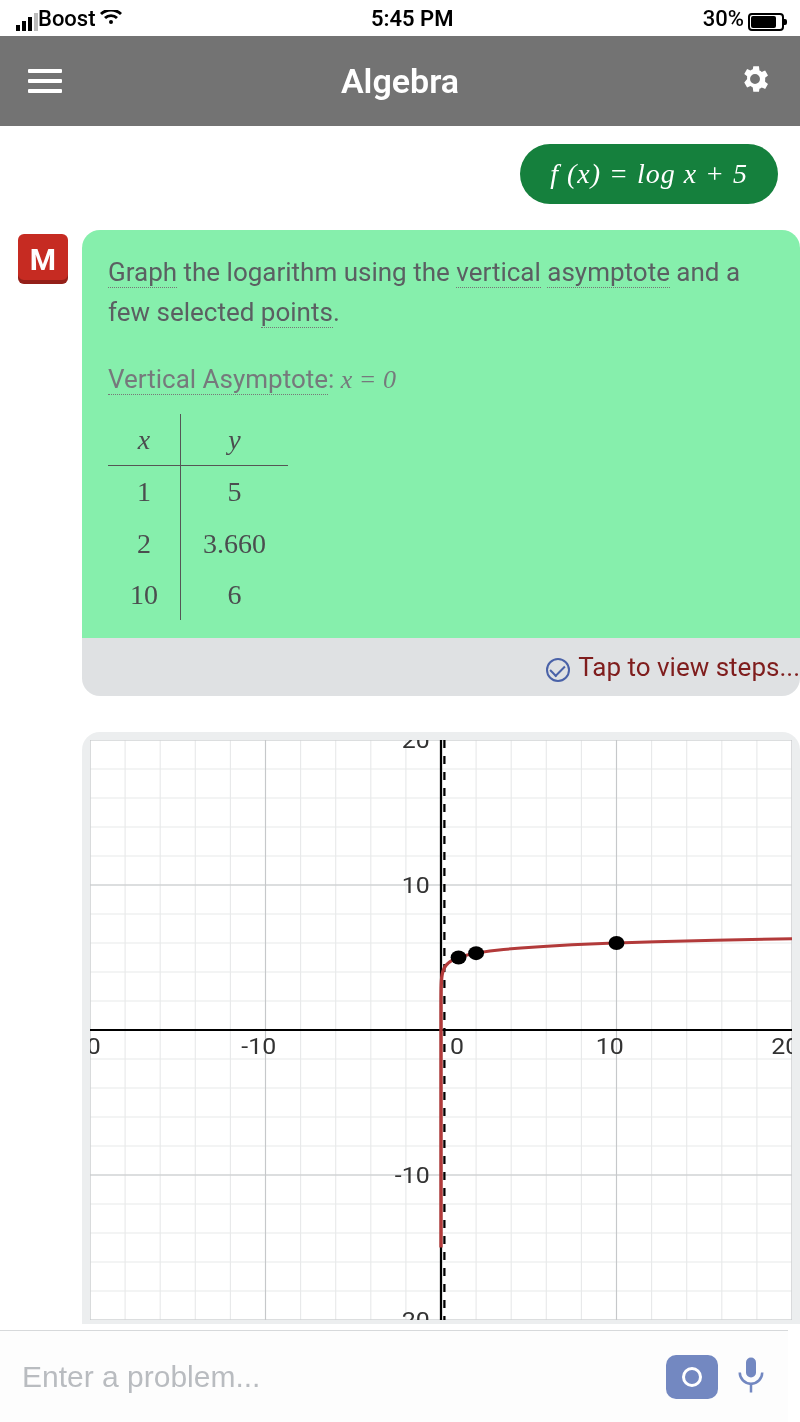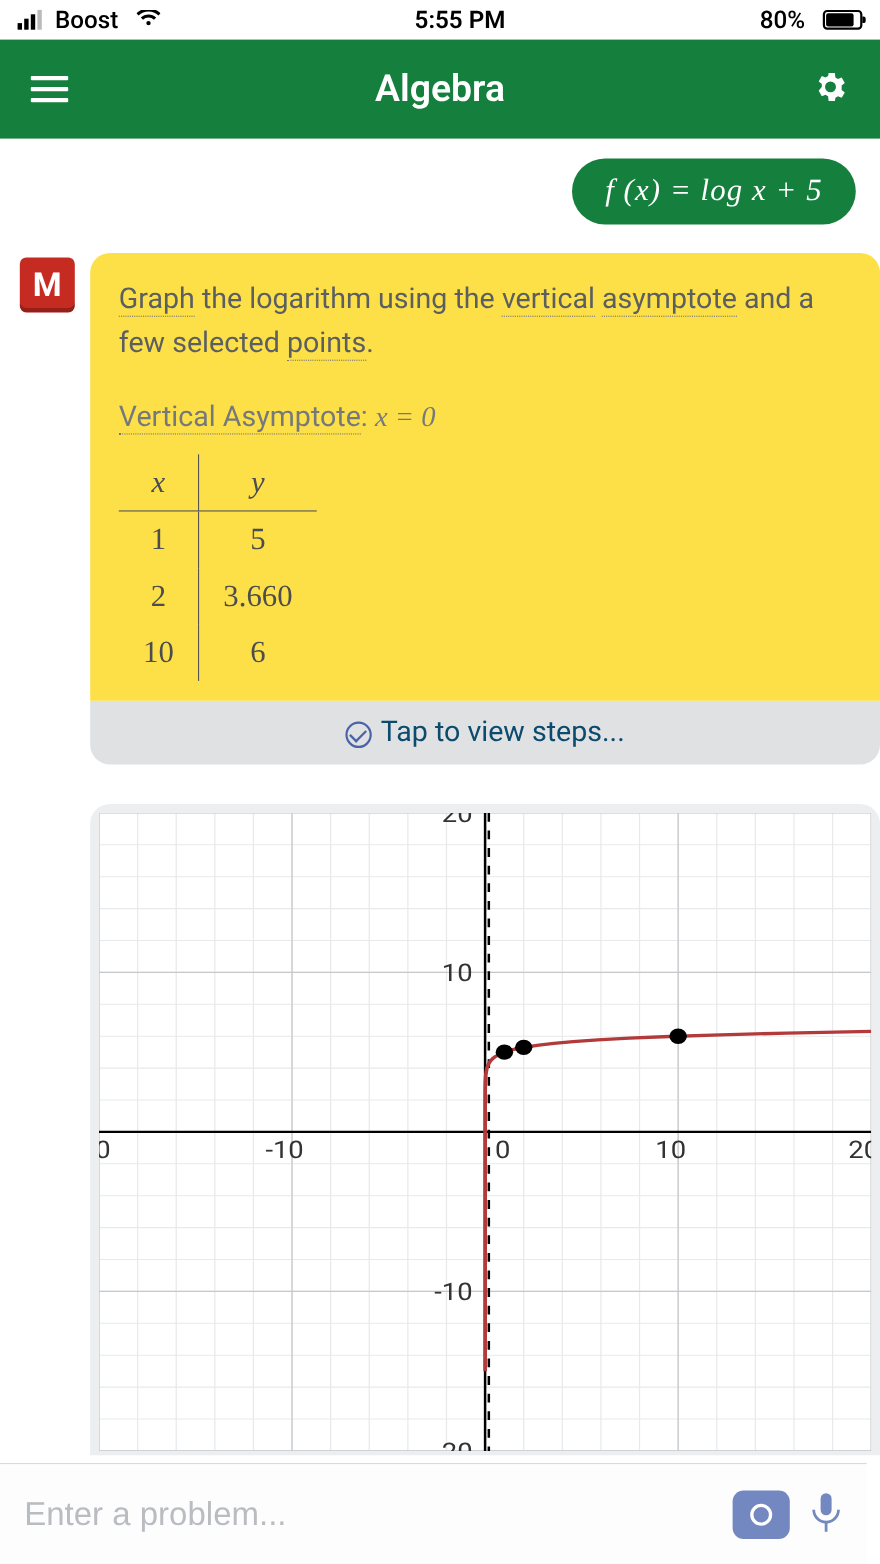--- a/index.html
+++ b/index.html
@@ -16,40 +16,40 @@
     height: 36px;
     display: flex;
     align-items: center;
     justify-content: space-between;
     padding: 0 16px;
     font-size: 22px;
     font-weight: 500;
     color: #000;
     background: #fff;
   }
-  .status-left, .status-right { display: flex; align-items: center; gap: 12px; }
+  .status-left, .status-right { display: flex; align-items: flex-end; gap: 0; }
   .sig-bars { display: inline-flex; align-items: flex-end; gap: 2px; }
   .sig-bars span { width: 4px; background: #000; display: inline-block; }
   .sig-bars span:nth-child(1){height:6px;}
   .sig-bars span:nth-child(2){height:10px;}
   .sig-bars span:nth-child(3){height:14px;}
   .sig-bars span:nth-child(4){height:18px; background:#bbb;}
   .wifi-icon { margin-left: 4px; }
   .battery { display:inline-flex; align-items:center; }
   .battery-body {
     width: 36px; height: 18px; border: 2px solid #000; border-radius: 4px;
     position: relative; margin-left: 4px;
   }
   .battery-body::after{
     content:""; position:absolute; right:-5px; top:4px; width:3px; height:6px; background:#000; border-radius:0 2px 2px 0;
   }
   .battery-fill{ position:absolute; left:1px; top:1px; bottom:1px; width:78%; background:#000; border-radius:2px;}
   
   .app-header {
-    background: #15803d;
+    background: #737373;
     height: 90px;
     display: flex;
     align-items: center;
     justify-content: space-between;
     padding: 0 28px;
     color: #fff;
   }
   .hamburger { display:flex; flex-direction:column; gap:6px; cursor:pointer;}
   .hamburger span{ width:34px; height:4px; background:#fff; border-radius:1px;}
   .app-title { font-size: 34px; font-weight: 600; }
@@ -74,21 +74,21 @@
     width: 50px; height: 50px; background: #c62b22; border-radius: 6px;
     display:flex; align-items:center; justify-content:center; color:#fff;
     font-weight:700; font-size:30px;
     box-shadow: inset 0 -4px 0 rgba(0,0,0,.25);
     flex-shrink:0;
     margin-top: 4px;
   }
   .answer-card {
     margin-left: 14px;
     flex: 1;
-    background: #fde047;
+    background: #86efac;
     border-radius: 18px 18px 0 0;
     padding: 22px 26px 18px 26px;
     color: #5b5f62;
     font-size: 26px;
     line-height: 1.55;
   }
   .dotted { border-bottom: 1px dotted #777; }
   .math { font-family: "Cambria Math","Times New Roman", serif; font-style: italic; }
   .va-line { margin-top: 26px; color:#76797c;}
   .tbl {
@@ -98,24 +98,24 @@
     color:#4b4d4f;
   }
   .tbl table { border-collapse: collapse; }
   .tbl th { font-style: italic; font-weight: 400; padding: 4px 22px; }
   .tbl td { padding: 4px 22px; text-align: center; }
   .tbl .vline { border-left: 1.5px solid #555; }
   .tbl thead tr { border-bottom: 1.5px solid #555; }
   .steps-bar {
     margin-left: 82px;
     background: #dfe1e3;
-    text-align: center;
+    text-align: right;
     padding: 14px 0;
     font-size: 26px;
-    color: #0c4a6e;
+    color: #7f1d1d;
     border-radius: 0 0 18px 18px;
     cursor: pointer;
   }
   .steps-bar .check {
     display:inline-block; width:24px; height:24px; border:2px solid #4a62a8; border-radius:50%;
     position:relative; vertical-align:middle; margin-right:8px;
   }
   .steps-bar .check::after{
     content:""; position:absolute; left:5px; top:2px; width:7px; height:12px;
     border-right:2px solid #4a62a8; border-bottom:2px solid #4a62a8; transform:rotate(45deg);
@@ -171,23 +171,23 @@
         <span></span>
         <span></span>
       </span>
     <span>Boost</span>
     <span class="wifi-icon">
       <svg width="22" height="16" viewBox="0 0 22 16">
           <path d="M11 14a2 2 0 100-4 2 2 0 000 4zM4 7a10 10 0 0114 0l-2 2a7 7 0 00-10 0zM0 3a16 16 0 0122 0l-2 2a13 13 0 00-18 0z" fill="#000"></path>
         </svg>
     </span>
   </div>
-  <div style="font-weight:600;">5:55 PM</div>
+  <div style="font-weight:600;">5:45 PM</div>
   <div class="status-right">
-    <span>80%</span>
+    <span>30%</span>
     <span class="battery">
         <span class="battery-body">
           <span class="battery-fill"></span>
         </span>
       </span>
   </div>
 </div>
 
 <div class="app-header">
   <div class="hamburger">

